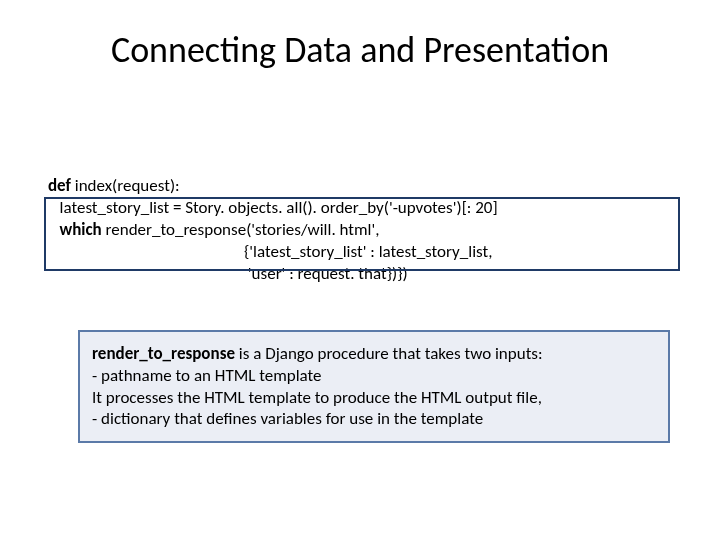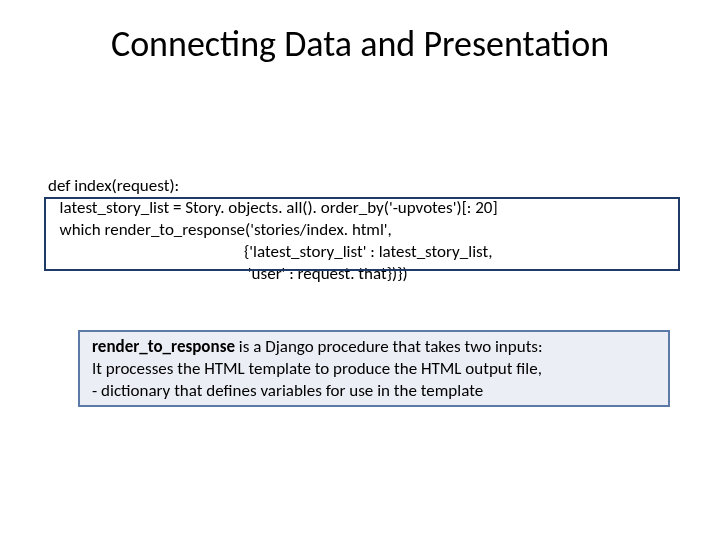--- a/index.html
+++ b/index.html
@@ -9,70 +9,71 @@
     height: 540px;
     background: #ffffff;
     font-family: Calibri, Arial, sans-serif;
     color: #000;
     position: relative;
   }
   .title {
     font-size: 36px;
     font-weight: 400;
     text-align: center;
-    margin-top: 22px;
+    margin-top: 28px;
     letter-spacing: 0;
   }
   .code-block {
     position: absolute;
     top: 175px;
     left: 48px;
     font-size: 17px;
     line-height: 1.3;
     font-family: Calibri, Arial, sans-serif;
   }
   .code-block .line {
     white-space: pre;
   }
-  .kw { font-weight: normal; text-align: right; }
+  .kw { font-weight: bold; text-align: right; }
   .code-box-outline {
     position: absolute;
     top: 197px;
     left: 44px;
     width: 632px;
     height: 70px;
     border: 2px solid #1f3a66;
     background: transparent;
     pointer-events: none;
   }
   .expl-box {
     position: absolute;
     top: 330px;
     left: 78px;
     width: 564px;
-    padding: 4px 12px;
+    padding: 11px 12px;
     border: 2px solid #5b7aa8;
     background: #ebeef5;
     font-size: 17px;
     line-height: 1.28;
   }
   .expl-box .lead { font-weight: bold; }
 </style>
 </head>
 <body>
 
 <div class="title">Connecting Data and Presentation</div>
 
 <div class="code-block">
   <div class="line"><span class="kw">def </span><span>index(request):</span></div>
   <div class="line">   latest_story_list = Story. objects. all(). order_by('-upvotes')[: 20]</div>
-  <div class="line"><span class="kw">   which </span><span>render_to_response('stories/index. html',</span></div>
+  <div class="line"><span class="kw">   which </span><span>render_to_response('stories/will. html',</span></div>
   <div class="line">                                                   {'latest_story_list' : latest_story_list,</div>
   <div class="line">                                                    'user' : request. that})})</div>
 </div>
 
 <div class="code-box-outline"></div>
 
 <div class="expl-box">
   <div><span class="lead">render_to_response</span><span> is a Django procedure that takes two inputs:</span></div>
+  <div>     - pathname to an HTML template</div>
   <div>It processes the HTML template to produce the HTML output file,</div>
   <div>     - dictionary that defines variables for use in the template</div>
 </div>
 
 </body></html>

